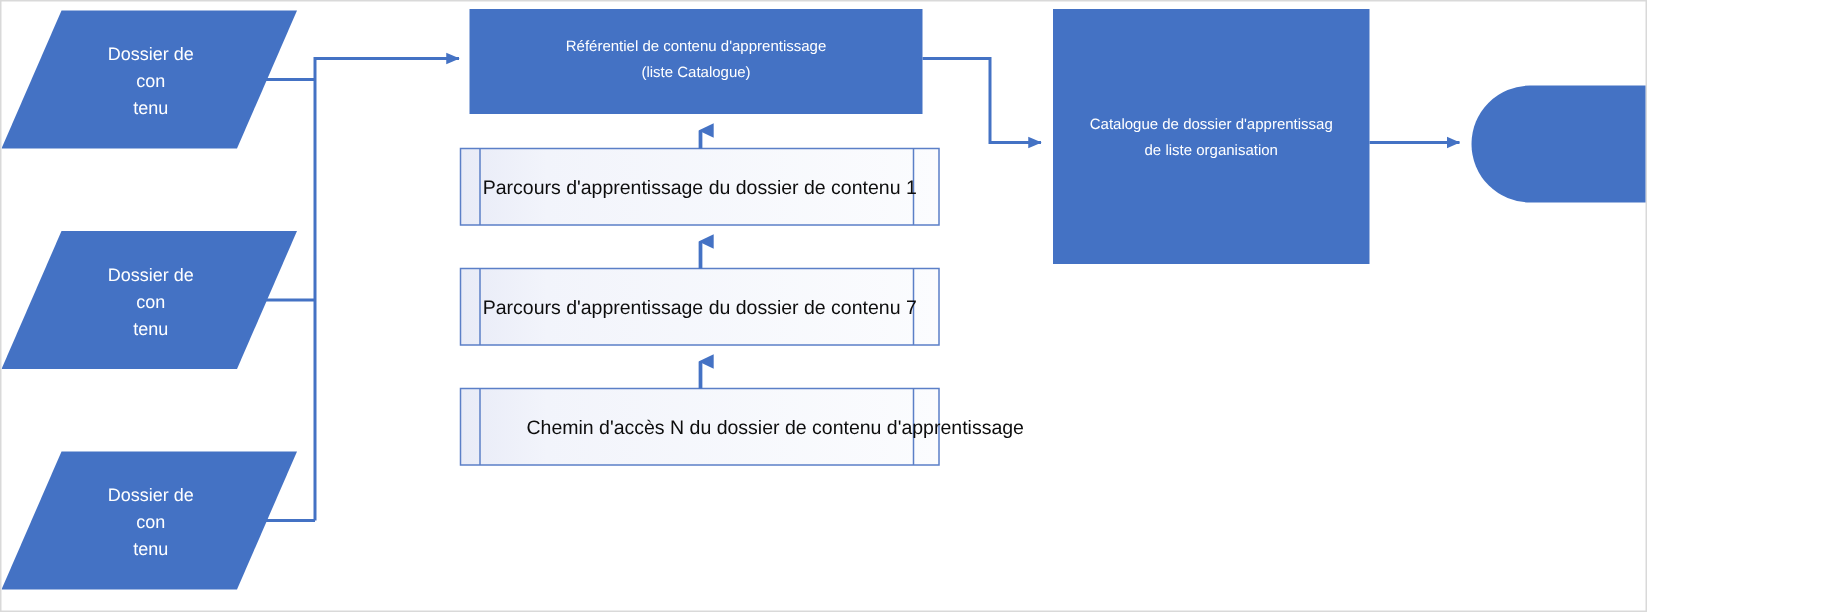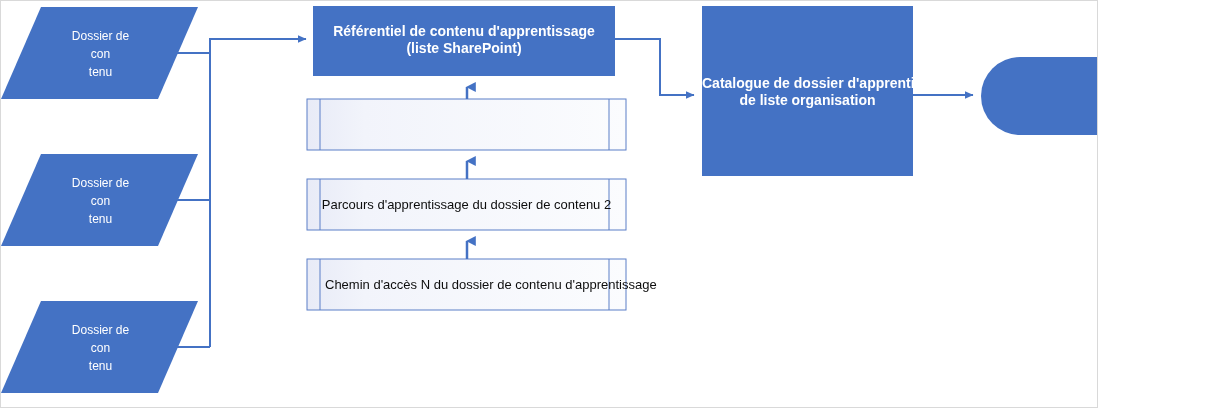--- a/index.html
+++ b/index.html
@@ -27,23 +27,22 @@
     height: 408px;
   }
   .node-label {
     position: absolute;
     white-space: nowrap;
     text-align: center;
     pointer-events: none;
   }
   .label-white {
     color: #ffffff;
-    font-size: 14px;
+    font-size: 10px;
     line-height: 17px;
-    font-weight: bold;
   }
   .label-dark {
     color: #0d0d0d;
     font-size: 13px;
     line-height: 17px;
   }
   .par-label {
     color: #ffffff;
     font-size: 12px;
     line-height: 18px;
@@ -147,27 +146,28 @@
   </div>
 
   <div class="node-label par-label" style="left:58px; top:320px; width:83px;">
     <div>Dossier de</div>
     <div>con</div>
     <div>tenu</div>
   </div>
 
   <div class="node-label label-white" style="left:312px; top:22px; width:302px;">
     <div>Référentiel de contenu d'apprentissage</div>
-    <div>(liste SharePoint)</div>
+    <div>(liste Catalogue)</div>
   </div>
 
+  <div class="node-label label-dark" style="left:306px; top:115px; width:319px;">Parcours d'apprentissage du dossier de contenu 1</div>
 
-  <div class="node-label label-dark" style="left:306px; top:195px; width:319px;">Parcours d'apprentissage du dossier de contenu 2</div>
+  <div class="node-label label-dark" style="left:306px; top:195px; width:319px;">Parcours d'apprentissage du dossier de contenu 7</div>
 
-  <div class="node-label label-dark" style="left:324px; top:275px; width:319px;">Chemin d'accès N du dossier de contenu d'apprentissage</div>
+  <div class="node-label label-dark" style="left:306px; top:275px; width:319px;padding-left:44px;">Chemin d'accès N du dossier de contenu d'apprentissage</div>
 
   <div class="node-label label-white" style="left:701px; top:74px; width:211px;">
     <div>Catalogue de dossier d'apprentissag</div>
     <div>de liste organisation</div>
   </div>
 
 
 </div>
 
 </body></html>

